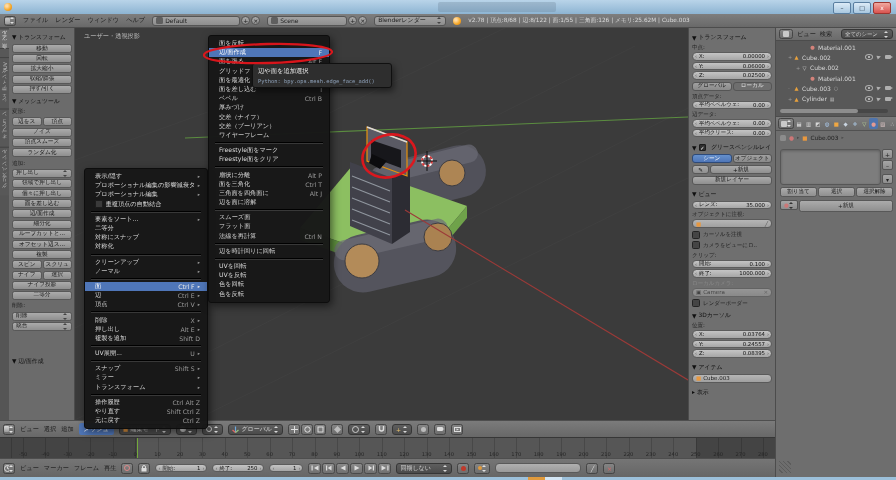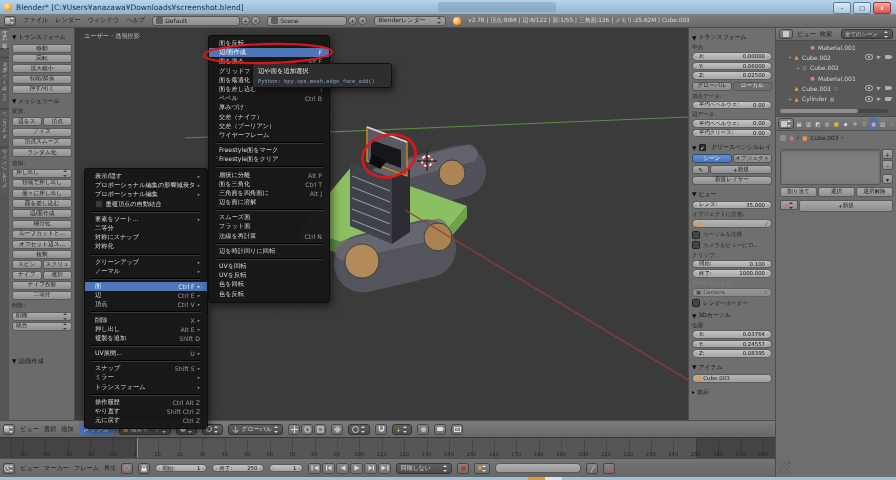--- a/index.html
+++ b/index.html
@@ -153,21 +153,20 @@
   
   .anno{position:absolute;left:0;top:0;width:896px;height:480px;z-index:50;pointer-events:none;}
 </style>
 </head>
 <body>
 
 <div id="root">
 
   <div class="titlebar">
     <span class="blogo"></span>
-    <span class="ttext">Blender* [C:¥Users¥anazawa¥Downloads¥screenshot.blend]</span>
     <span class="ghost"></span>
     <span class="winbtns">
       <span class="wb">–</span>
       <span class="wb">□</span>
       <span class="wb close">x</span>
     </span>
   </div>
 
   <div class="topheader">
     <span class="ib" style="height:10px">

